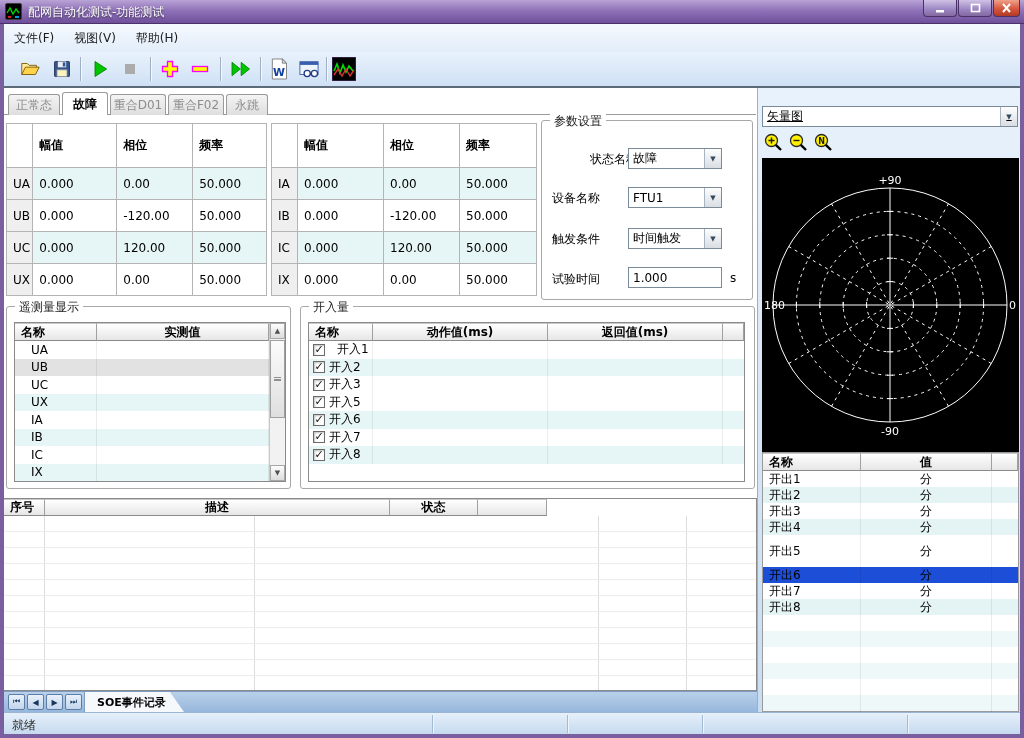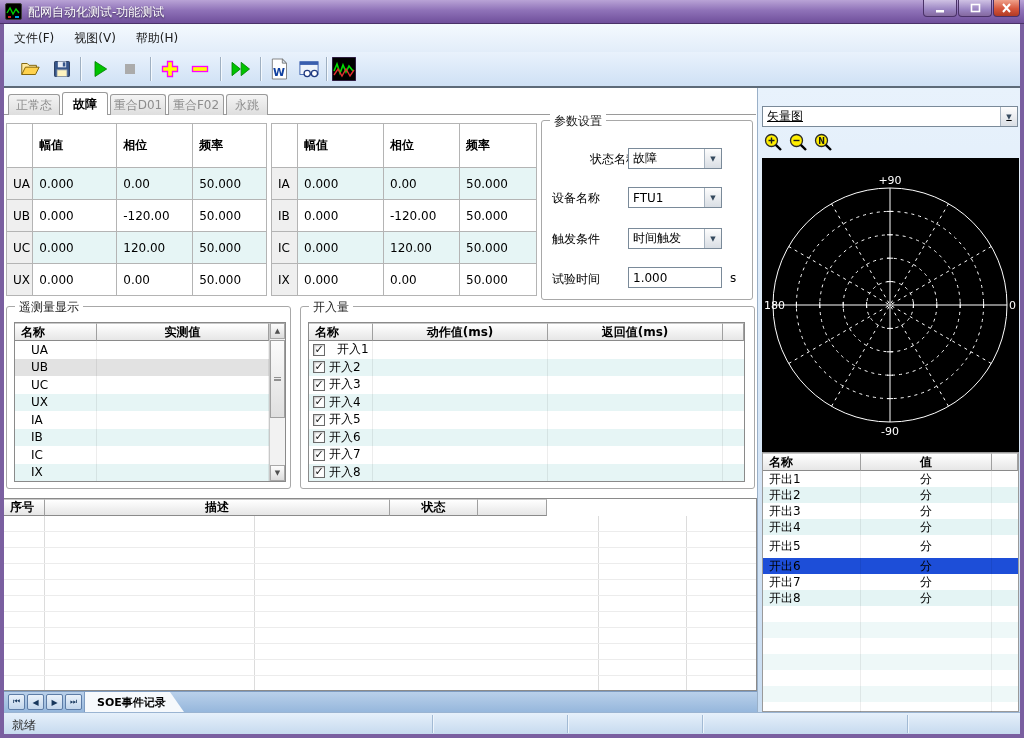--- a/index.html
+++ b/index.html
@@ -387,28 +387,20 @@
             <span class="cb"></span>
             <span>开入2</span>
           </div>
         <div class="lcell" style="width:175px;"></div>
           <div class="lcell" style="width:175px;"></div>
       </div>
       <div class="lrow" style="height:17.5px;">
         <div class="lcell" style="width:64px;">
             <span class="cb"></span>
             <span>开入3</span>
-          </div>
-        <div class="lcell" style="width:175px;"></div>
-          <div class="lcell" style="width:175px;"></div>
-      </div>
-      <div class="lrow" style="height:17.5px;background:#e6f5f5;">
-        <div class="lcell" style="width:64px;">
-            <span class="cb"></span>
-            <span>开入4</span>
           </div>
         <div class="lcell" style="width:175px;"></div>
           <div class="lcell" style="width:175px;"></div>
       </div>
       <div class="lrow" style="height:17.5px;">
         <div class="lcell" style="width:64px;">
             <span class="cb"></span>
             <span>开入5</span>
           </div>
         <div class="lcell" style="width:175px;"></div>
@@ -605,21 +597,21 @@
         <div class="lcell cen" style="width:131px;">分</div>
       </div>
       <div class="lrow" style="height:16px;">
         <div class="lcell" style="width:98px;padding-left:6px;">开出3</div>
         <div class="lcell cen" style="width:131px;">分</div>
       </div>
       <div class="lrow" style="height:16px;background:#e4f4f4;">
         <div class="lcell" style="width:98px;padding-left:6px;">开出4</div>
         <div class="lcell cen" style="width:131px;">分</div>
       </div>
-      <div class="lrow" style="height:23px;border-radius:6px;">
+      <div class="lrow" style="height:32px;border-radius:6px;">
         <div class="lcell" style="width:98px;padding-left:6px;">开出5</div>
         <div class="lcell cen" style="width:131px;">分</div>
       </div>
       <div class="lrow" style="height:16px;background:#1d4ed8;">
         <div class="lcell" style="width:98px;padding-left:6px;">开出6</div>
         <div class="lcell cen" style="width:131px;">分</div>
       </div>
       <div class="lrow" style="height:16px;">
         <div class="lcell" style="width:98px;padding-left:6px;">开出7</div>
         <div class="lcell cen" style="width:131px;">分</div>

